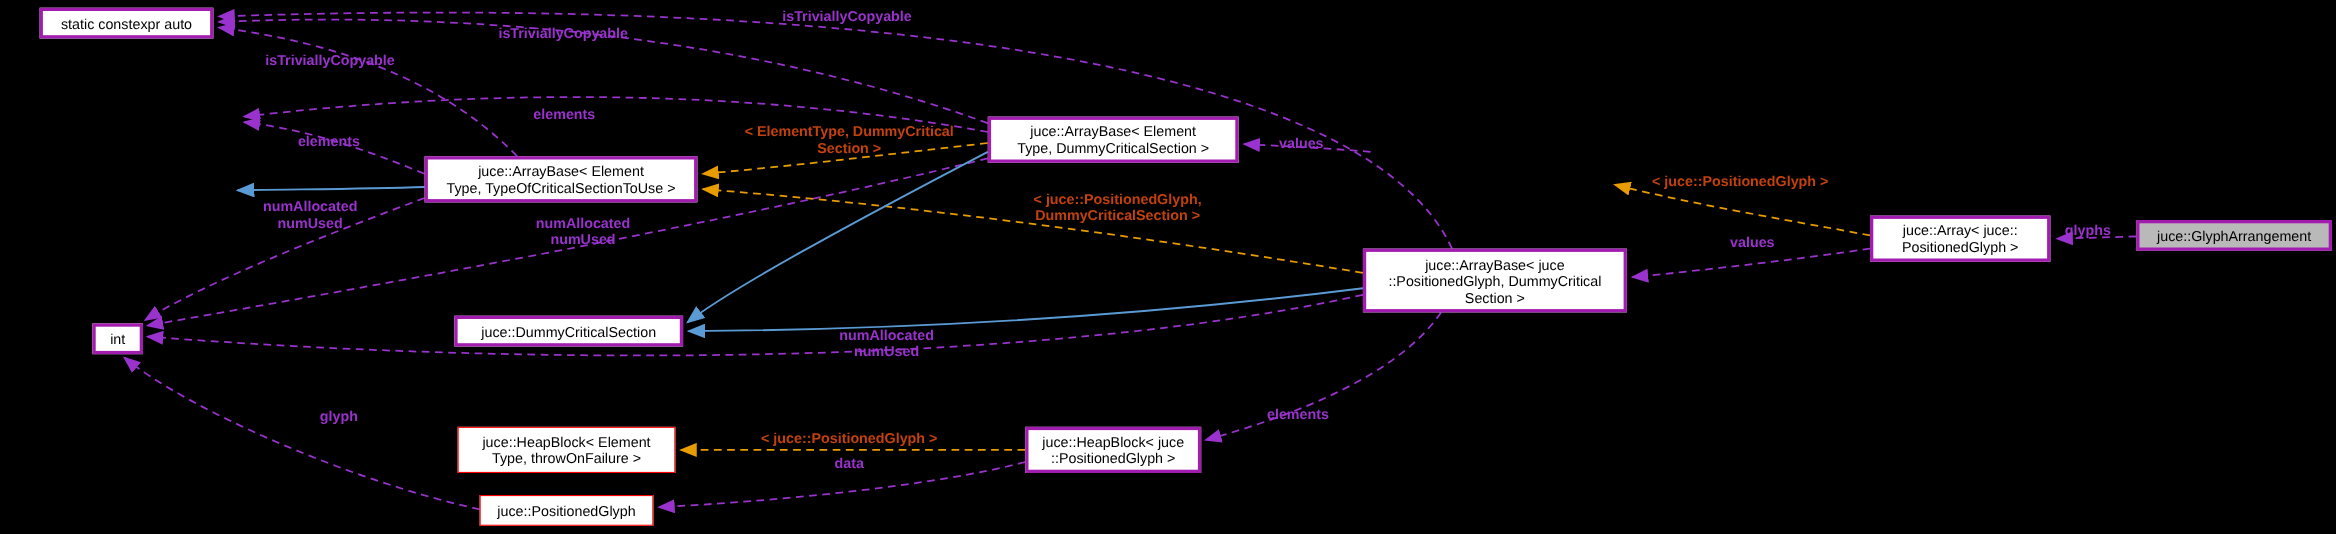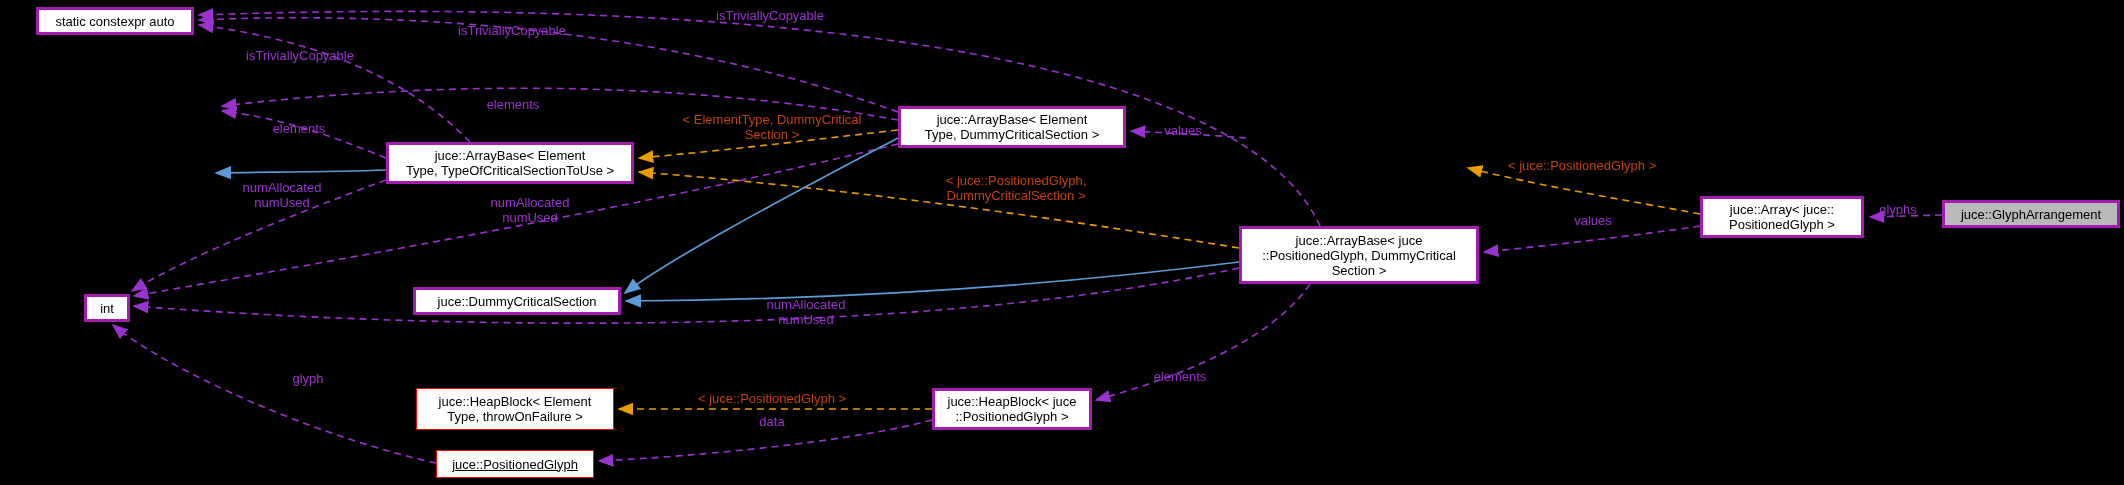--- a/index.html
+++ b/index.html
@@ -15,21 +15,21 @@
   .node {
     position:absolute; background:#ffffff; border:3px solid #a21caf; color:#000000;
     display:flex; align-items:center; justify-content:center; text-align:center;
     font-size:13px; line-height:15px; white-space:pre-line; padding:2px 6px;
     box-sizing:border-box; cursor:pointer;
   }
   .node.red { border:1.5px solid #ff0000; }
   .node.current { background:#b9b9b9; cursor:default; }
   .edge-label {
     position:absolute; transform:translate(-50%,-50%);
-    color:#9a32cd; font-weight:normal; font-size:13px; line-height:15px;
+    color:#9a32cd; font-weight:bold; font-size:13px; line-height:15px;
     white-space:pre-line; text-align:center;
   }
   .edge-label.orange { color:#c2410c; }
 </style>
 </head>
 <body>
 
 <div class="canvas">
 
   <svg class="edges">
@@ -104,15 +104,15 @@
 ::PositionedGlyph, DummyCritical
 Section &gt;</div>
   <div class="node" style="left:1700px; top:196px; width:164px; height:42px;">juce::Array&lt; juce::
 PositionedGlyph &gt;</div>
   <div class="node current" style="left:1942px; top:200px; width:178px; height:28px;">juce::GlyphArrangement</div>
   <div class="node" style="left:413px; top:287px; width:208px; height:28px;">juce::DummyCriticalSection</div>
   <div class="node red" style="left:416px; top:388px; width:198px; height:42px;">juce::HeapBlock&lt; Element
 Type, throwOnFailure &gt;</div>
   <div class="node" style="left:932px; top:388px; width:160px; height:42px;">juce::HeapBlock&lt; juce
 ::PositionedGlyph &gt;</div>
-  <div class="node red" style="left:436px; top:450px; width:158px; height:28px;text-decoration:underline;">juce::PositionedGlyph</div>
+  <div class="node red" style="left:436px; top:450px; width:158px; height:28px;">juce::PositionedGlyph</div>
 
 </div>
 
 </body></html>

